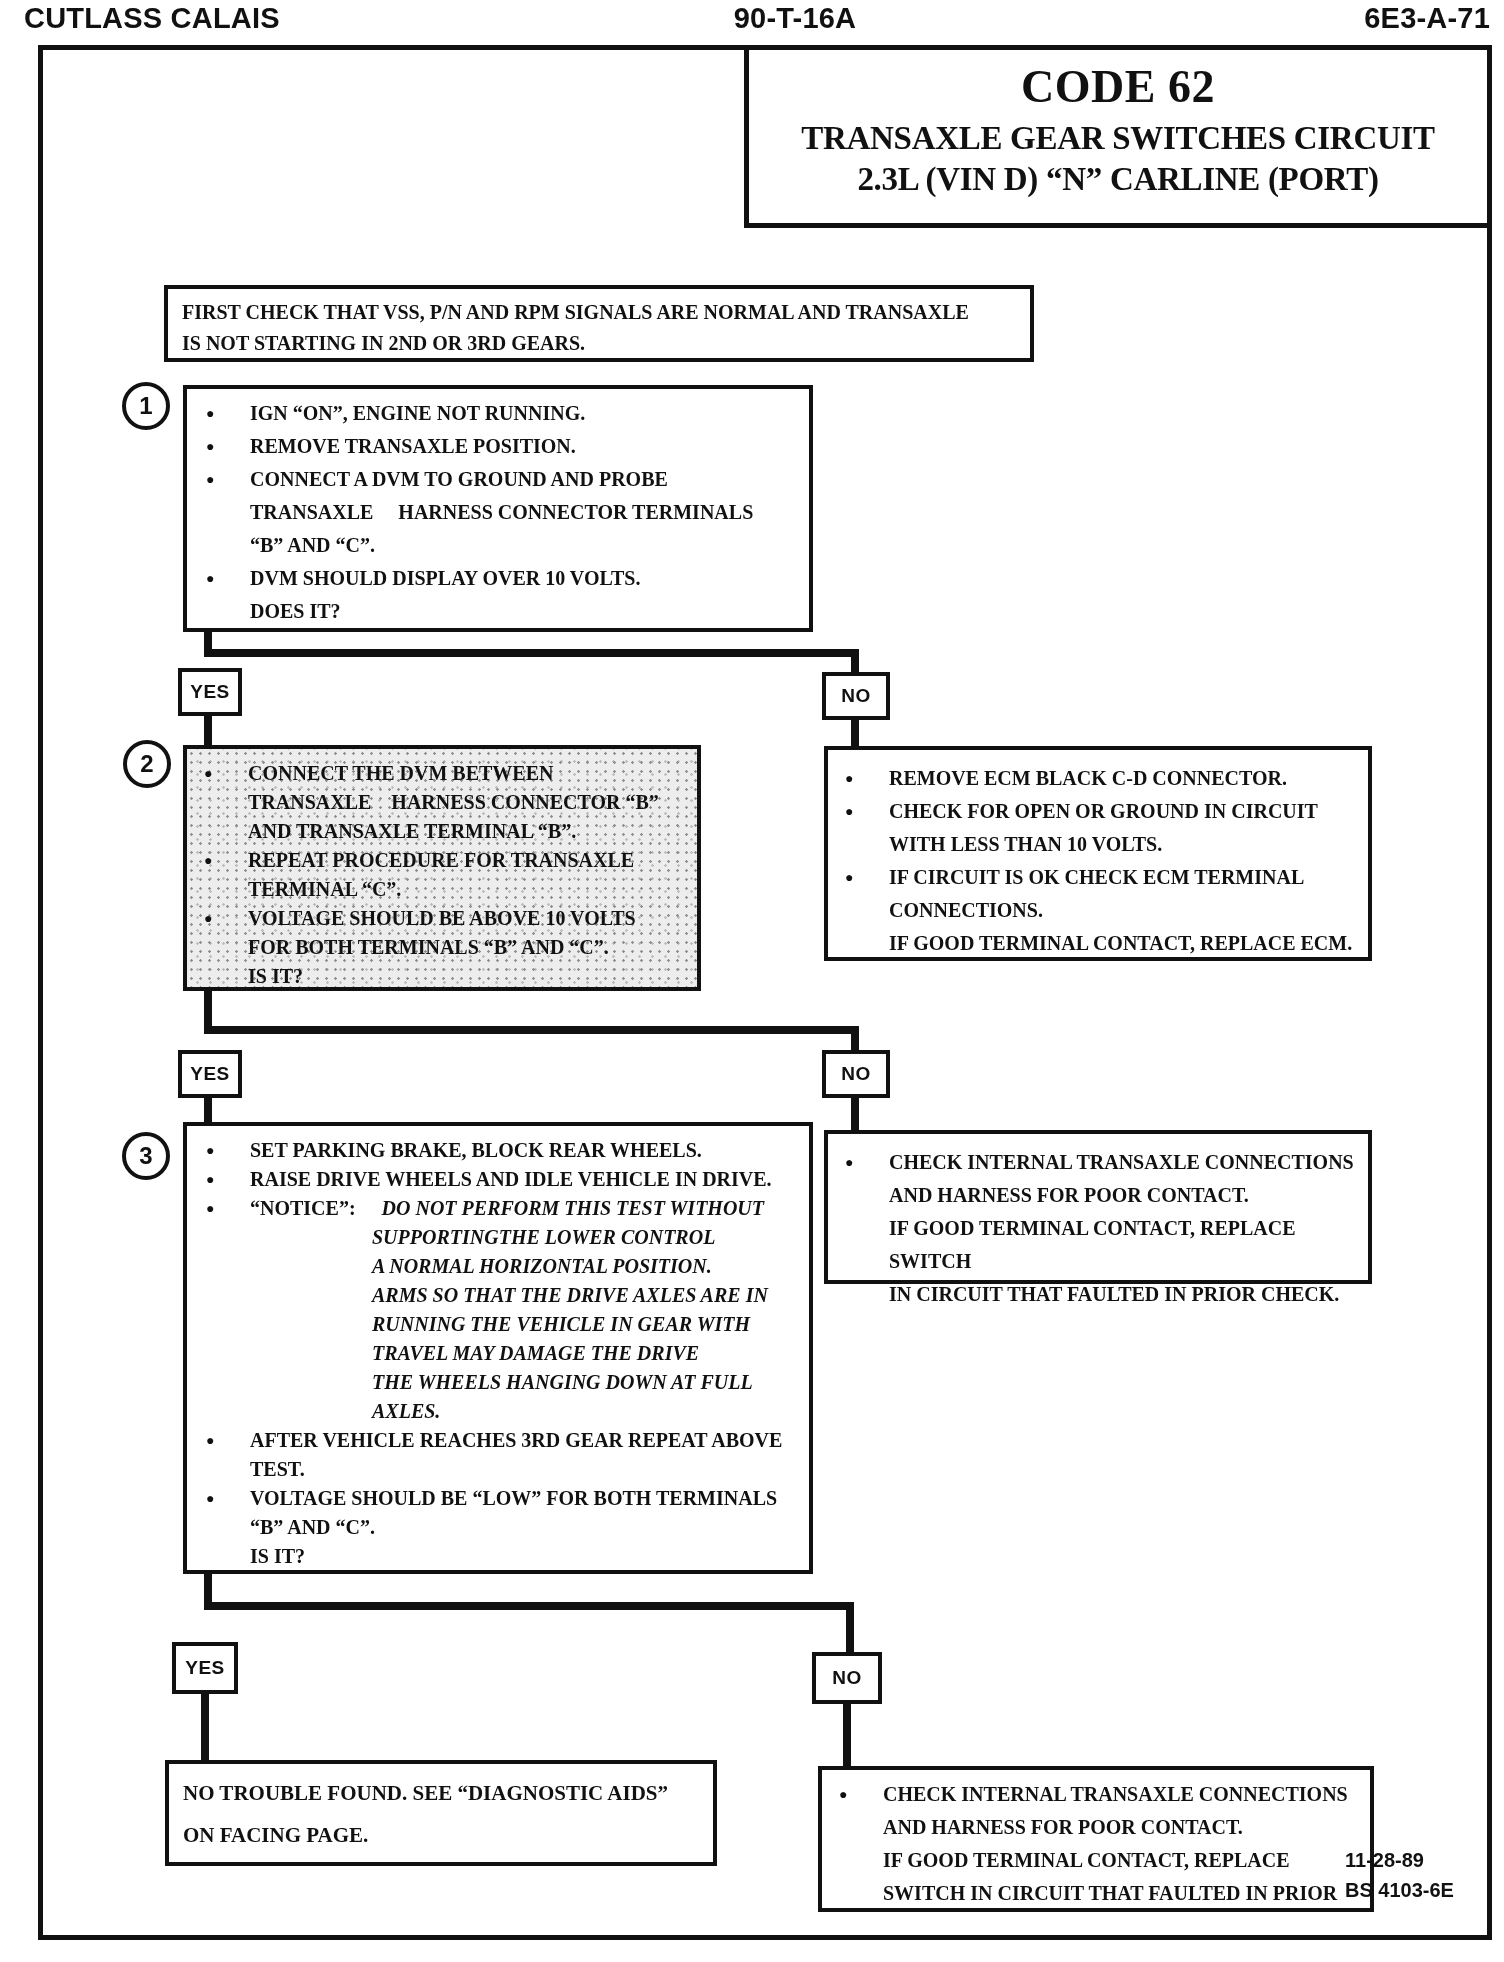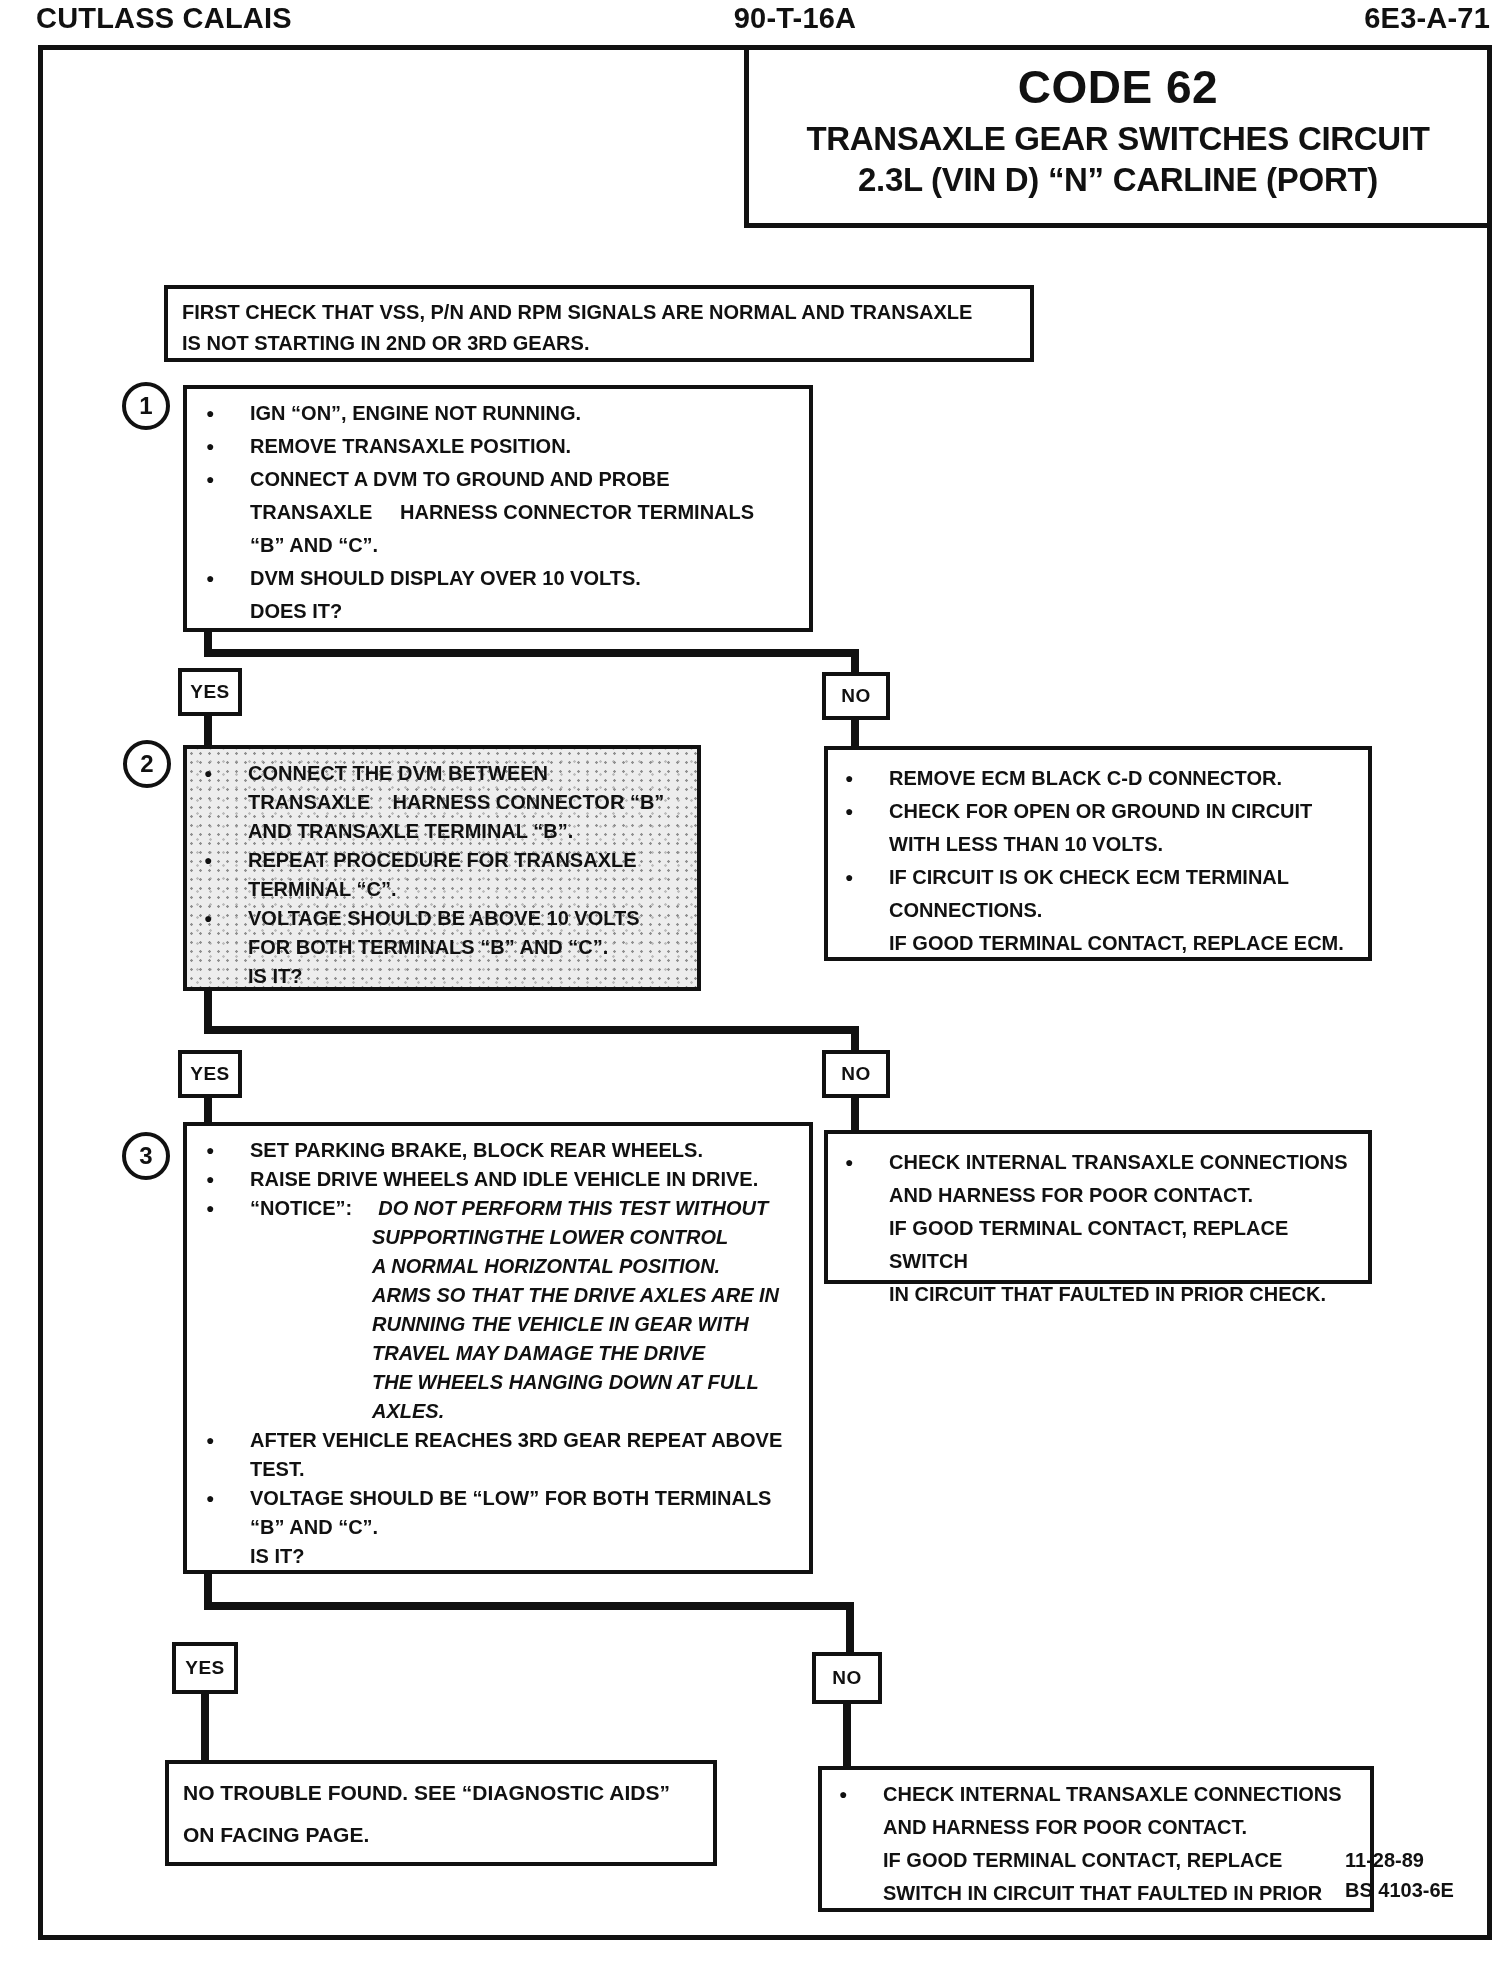--- a/index.html
+++ b/index.html
@@ -1,24 +1,24 @@
 <!DOCTYPE html>
 <html><head>
 <meta charset="utf-8">
 <style>
   html,body{margin:0;padding:0;background:#fff;}
   .page{position:relative;width:1504px;height:1962px;background:#fff;overflow:hidden;
         font-family:"Liberation Sans",sans-serif;font-weight:700;color:#111;}
   .hdr{position:absolute;top:2px;font-size:29px;letter-spacing:0.2px;white-space:nowrap;}
-  .hdr-left{left:36px;}
+  .hdr-left{left:24px;}
   .hdr-center{left:795px;transform:translateX(-50%);}
   .hdr-right{right:14px;}
   .outer{position:absolute;left:38px;top:45px;width:1454px;height:1895px;
          border:5px solid #111;box-sizing:border-box;}
-  .box{position:absolute;border:4px solid #111;background:#fff;box-sizing:border-box;}
+  .box{position:absolute;border:4px solid #111;background:#fff;box-sizing:border-box;font-family:Liberation Serif, serif;}
   .title-box{left:744px;top:45px;width:748px;height:183px;border-width:5px;text-align:center;}
   .t-code{font-size:46px;line-height:62px;letter-spacing:0.5px;margin-top:6px;}
   .t-sub{font-size:33px;line-height:41px;letter-spacing:-0.3px;}
   .note-box{left:164px;top:285px;width:870px;height:77px;padding:8px 0 0 14px;
             font-size:20px;line-height:31px;}
   .circle{position:absolute;width:48px;height:48px;border:4px solid #111;border-radius:50%;
           box-sizing:border-box;display:flex;align-items:center;justify-content:center;
           font-size:24px;background:#fff;}
   .c1{left:122px;top:382px;}
   .c2{left:123px;top:740px;}

